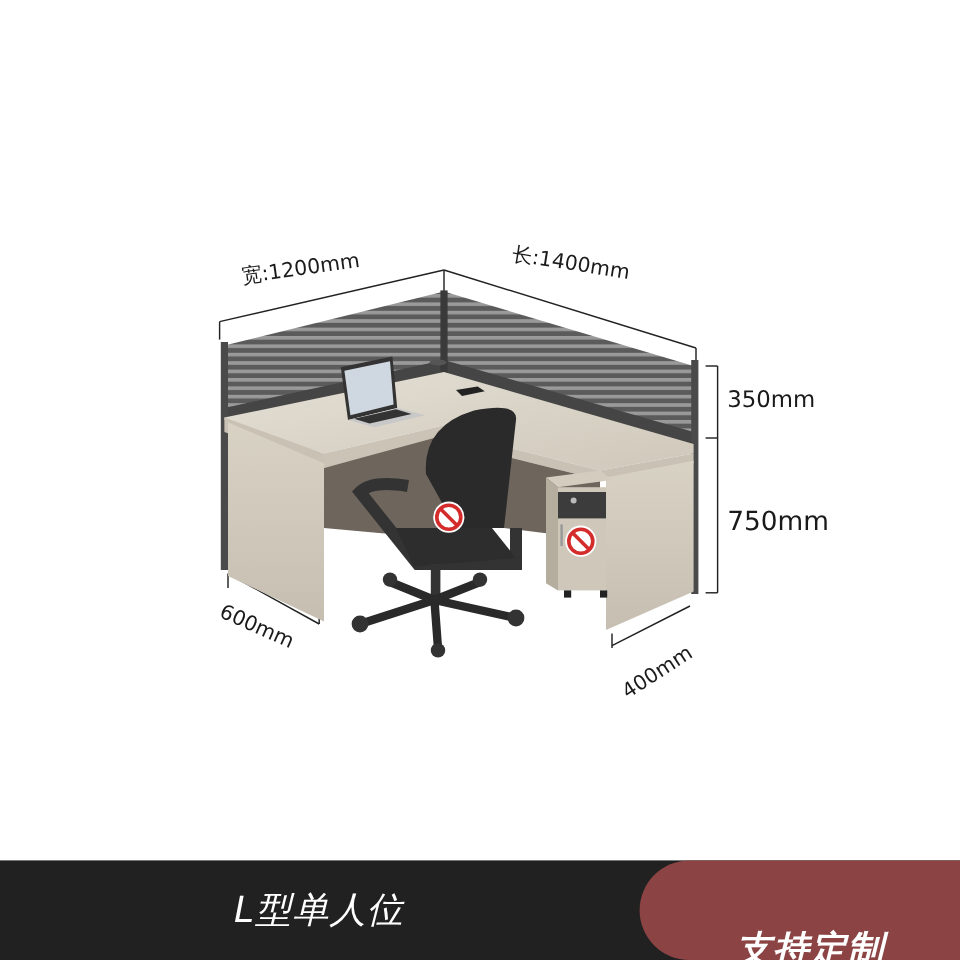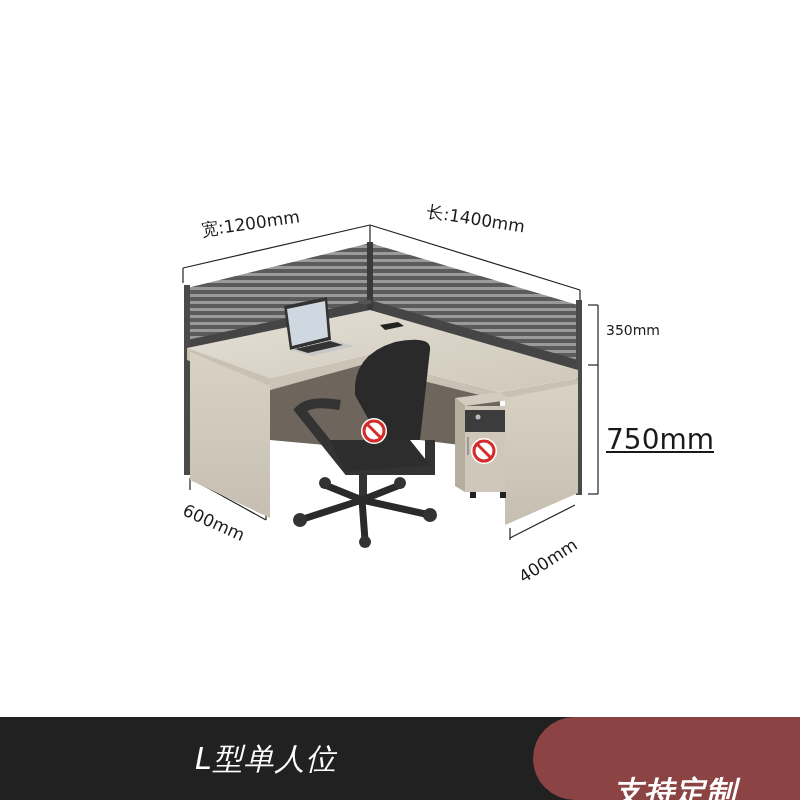--- a/index.html
+++ b/index.html
@@ -2,22 +2,22 @@
 <html><head>
 <meta charset="utf-8">
 <style>
   html, body { margin: 0; padding: 0; }
   body { width: 800px; height: 800px; background: #ffffff; position: relative; overflow: hidden; font-family: "DejaVu Sans", "Liberation Sans", sans-serif; }
   .stage { position: absolute; left: 0; top: 0; width: 800px; height: 717px; }
   .stage svg { position: absolute; left: 0; top: 0; }
   .dim-label { position: absolute; color: #1a1a1a; font-size: 19px; font-family: "DejaVu Sans", "Liberation Sans", sans-serif; white-space: nowrap; transform-origin: left bottom; }
   .dim-width { left: 203px; top: 219px; transform: rotate(-8deg); font-size: 17px; }
   .dim-length { left: 425px; top: 200px; transform: rotate(9deg); font-size: 17px; }
-  .dim-screen { left: 606px; top: 322px; font-size: 14px; }
-  .dim-height { left: 606px; top: 423px; font-size: 28px; text-decoration: underline; }
+  .dim-screen { left: 606px; top: 322px; font-size: 19px; }
+  .dim-height { left: 606px; top: 423px; font-size: 22px; }
   .dim-depth { left: 188px; top: 500px; transform: rotate(24deg); font-size: 17px; transform-origin: left top; }
   .dim-pedestal { left: 515px; top: 570px; transform: rotate(-33deg); font-size: 17px; transform-origin: left top; }
   .bottom-bar { position: absolute; left: 0; top: 717px; width: 800px; height: 106px; background: #212121; font-style: italic; }
   .bar-title { position: absolute; left: 195px; top: 0; height: 83px; line-height: 83px; color: #ffffff; font-size: 30px; letter-spacing: 1px; font-family: "DejaVu Sans", "Liberation Sans", sans-serif; }
   .cta-pill { position: absolute; left: 533px; top: 0; width: 300px; height: 83px; background: #8b4343; border-radius: 48px 0 0 48px; }
   .cta-label { position: absolute; left: 80px; top: 0; line-height: 83px; color: #ffffff; font-size: 30px; font-weight: bold; letter-spacing: 1px; font-family: "DejaVu Sans", "Liberation Sans", sans-serif; margin-top: 33px; }
 </style>
 </head>
 <body>
 

